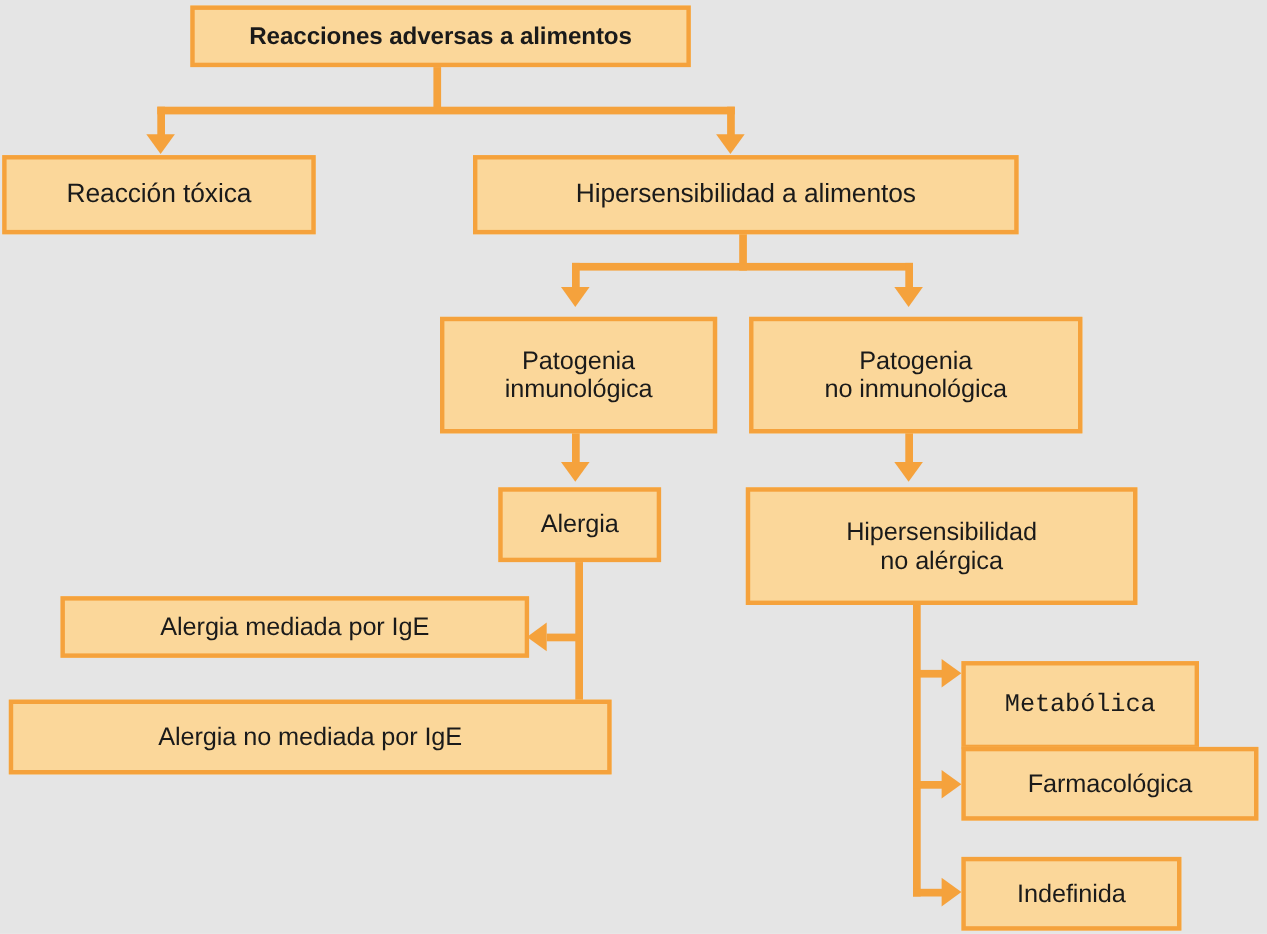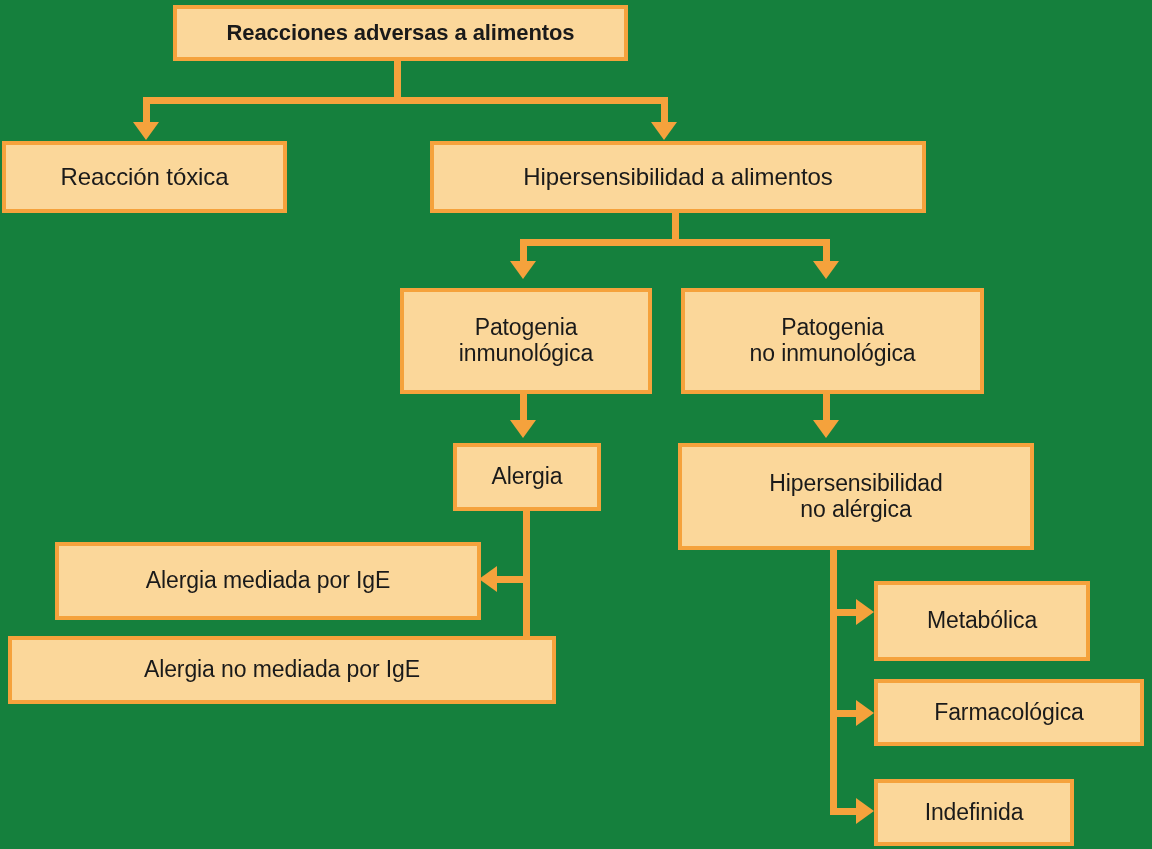--- a/index.html
+++ b/index.html
@@ -7,21 +7,21 @@
     padding: 0;
     background: #ffffff;
   }
   body {
     font-family: "Liberation Sans", sans-serif;
   }
   #canvas {
     position: relative;
     width: 1152px;
     height: 849px;
-    background: #15803d;
+    background: #e5e5e5;
     overflow: hidden;
   }
   .node {
     position: absolute;
     box-sizing: border-box;
     background: #fbd79a;
     border: 4px solid #f5a23c;
     display: flex;
     align-items: center;
     justify-content: center;
@@ -140,29 +140,29 @@
 
   <div class="node n-med" style="left:453px; top:443px; width:148px; height:68px;">
     <span class="label">Alergia</span>
   </div>
 
   <div class="node n-med" style="left:678px; top:443px; width:356px; height:107px;">
     <span class="label">Hipersensibilidad
 no alérgica</span>
   </div>
 
-  <div class="node n-med" style="left:55px; top:542px; width:426px; height:78px;text-align:center;">
+  <div class="node n-med" style="left:55px; top:542px; width:426px; height:56px;text-align:center;">
     <span class="label">Alergia mediada por IgE</span>
   </div>
 
   <div class="node n-med" style="left:8px; top:636px; width:548px; height:68px;">
     <span class="label">Alergia no mediada por IgE</span>
   </div>
 
-  <div class="node n-med" style="left:874px; top:581px; width:216px; height:80px;">
+  <div class="node n-med" style="left:874px; top:601px; width:216px; height:80px;font-family:Liberation Mono, monospace;">
     <span class="label">Metabólica</span>
   </div>
 
   <div class="node n-med" style="left:874px; top:679px; width:270px; height:67px;">
     <span class="label">Farmacológica</span>
   </div>
 
   <div class="node n-med" style="left:874px; top:779px; width:200px; height:67px;">
     <span class="label">Indefinida</span>
   </div>

